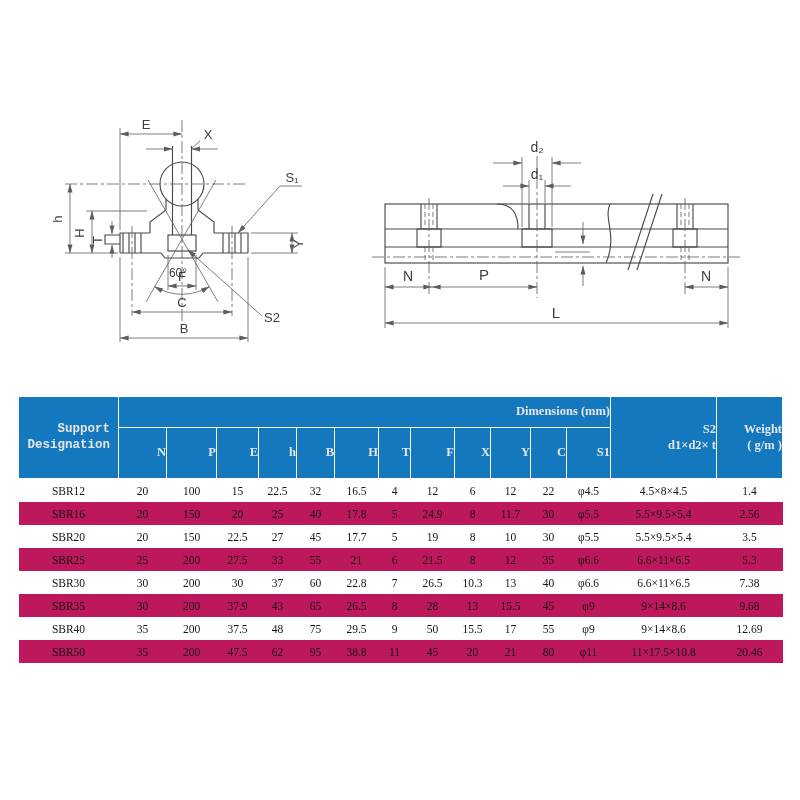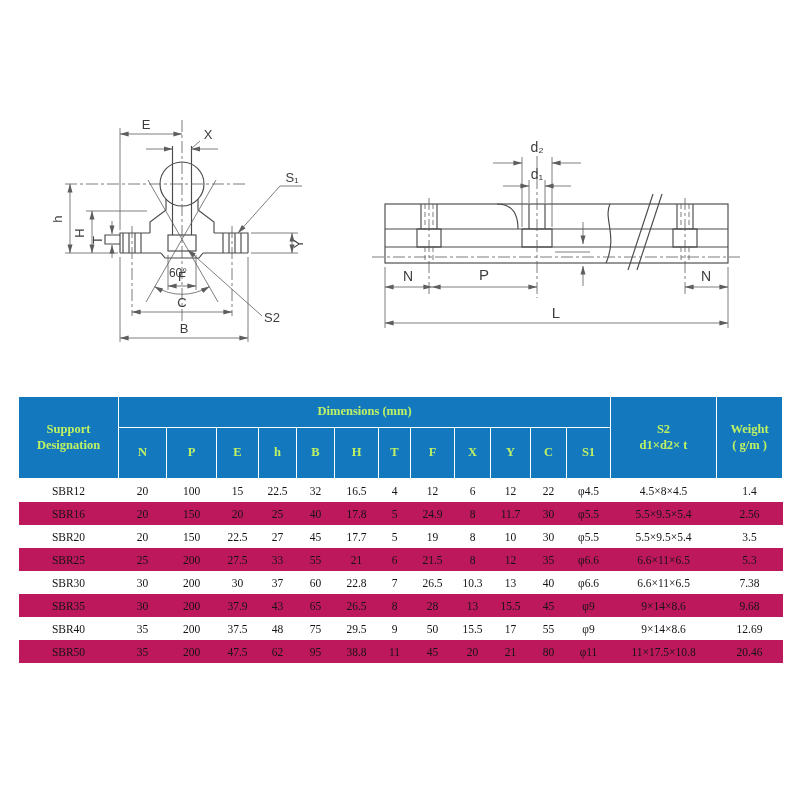--- a/index.html
+++ b/index.html
@@ -6,22 +6,22 @@
   .sheet{position:relative;width:800px;height:800px;background:#ffffff;overflow:hidden;
          font-family:"Liberation Sans","DejaVu Sans",sans-serif;}
   svg text{font-family:"Liberation Sans","DejaVu Sans",sans-serif;font-size:13px;fill:#3d3d3d;}
   svg .obj{stroke:#4a4a4a;stroke-width:1.15;fill:none;}
   svg .cl{stroke:#5a5a5a;stroke-width:0.8;fill:none;stroke-dasharray:12 3 3 3;}
   svg .dash{stroke:#5a5a5a;stroke-width:0.8;fill:none;stroke-dasharray:5 3;}
   svg .dim{stroke:#5d5d5d;stroke-width:0.8;fill:none;}
   svg .small{font-size:12px;}
   table.spec{position:absolute;left:18px;top:396px;width:764px;border-collapse:collapse;
              table-layout:fixed;font-family:"Liberation Serif","DejaVu Serif",serif;}
-  table.spec thead th{background:#1478be;color:#bef264;border:1px solid #ffffff;
-             font-weight:bold;font-size:12.5px;line-height:1.25;padding:2px 0;}
+  table.spec thead th{background:#1478be;color:#e5e5e5;border:1px solid #ffffff;
+             font-weight:bold;font-size:12.5px;line-height:1.25;padding:2px 0;text-align:right;}
   table.spec thead tr.group-row th{height:26px;}
   table.spec thead tr.letters-row th{height:46px;}
   table.spec tbody td{text-align:center;font-size:11.5px;color:#141414;height:23px;padding:0;}
   table.spec tbody tr.alt{background:#be185d;}
 </style>
 </head>
 <body>
 
 <div class="sheet">
 
@@ -207,21 +207,21 @@
       <col style="width:44px">
         <col style="width:36px">
         <col style="width:40px">
         <col style="width:36px">
       <col style="width:44px">
         <col style="width:106px">
         <col style="width:66px">
     </colgroup>
     <thead>
       <tr class="group-row">
-        <th rowspan="2" style="padding:0 8px;">Support Designation</th>
+        <th rowspan="2" style="padding:0 8px;font-family:Liberation Mono, monospace;">Support Designation</th>
         <th colspan="12">Dimensions (mm)</th>
         <th rowspan="2">
           <span>S2</span><br>
           <span>d1×d2× t</span>
         </th>
         <th rowspan="2">
           <span>Weight</span><br>
           <span>( g/m )</span>
         </th>
       </tr>

